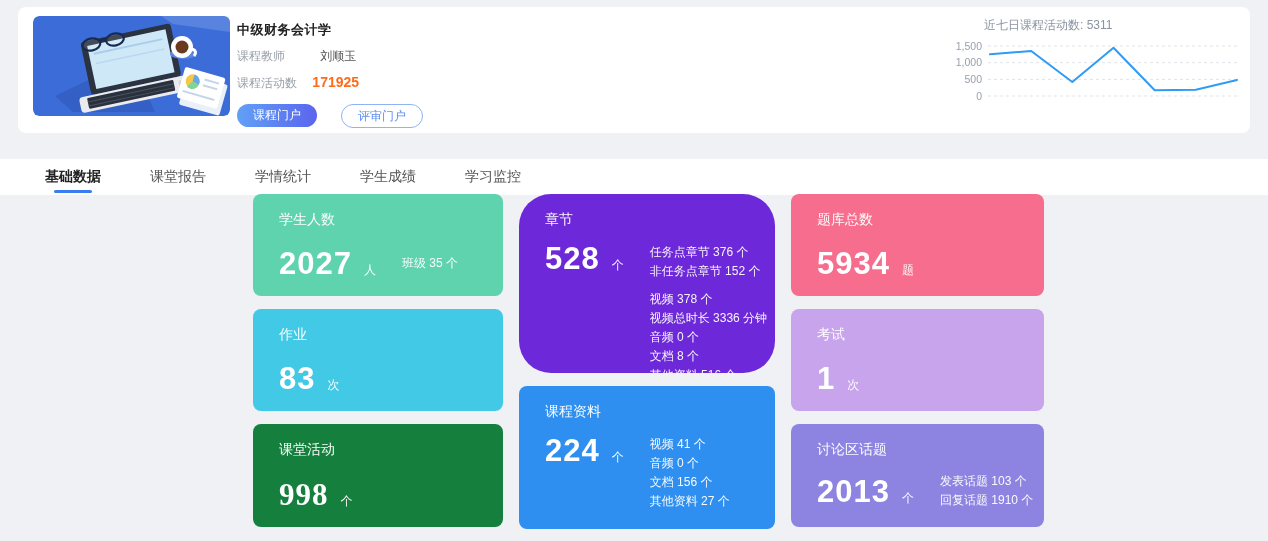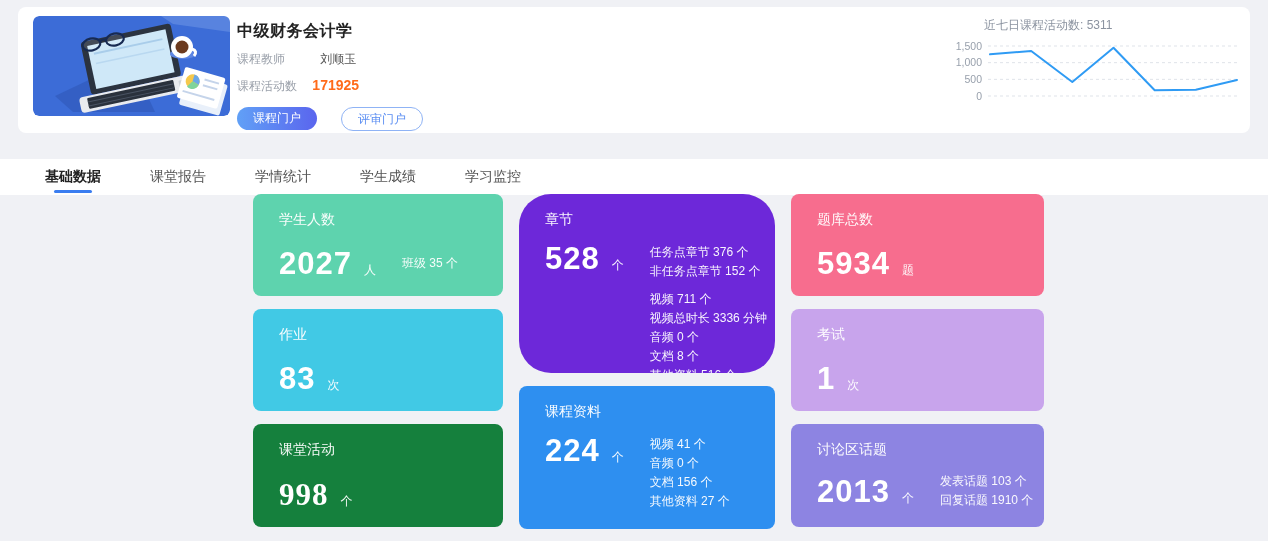--- a/index.html
+++ b/index.html
@@ -13,21 +13,21 @@
   
   .header-card {
     position:absolute; left:18px; top:7px; width:1232px; height:126px;
     background:#ffffff; border-radius:8px;
   }
   .thumb {
     position:absolute; left:15px; top:9px; width:197px; height:100px;
     border-radius:6px; overflow:hidden;
   }
   .header-info { position:absolute; left:219px; top:14px; }
-  .course-title { font-size:16px; font-weight:bold; color:#222; letter-spacing:.5px; }
+  .course-title { font-size:13px; font-weight:bold; color:#222; letter-spacing:.5px; }
   .info-row { margin-top:9px; font-size:12px; color:#9aa0aa; }
   .info-row .val { color:#555; margin-left:32px; }
   .info-row .val-orange { color:#ff6b1a; font-weight:bold; font-size:14px; margin-left:12px; }
   .btn-row { margin-top:12px; display:flex; gap:24px; }
   .btn {
     min-width:80px; height:23px; border-radius:12px; font-size:12px;
     display:flex; align-items:center; justify-content:center; cursor:pointer;
     padding:11px 16px;
   }
   .btn-primary {
@@ -217,21 +217,21 @@
         <div class="card-title">章节</div>
         <div class="card-body">
           <div class="num-wrap">
             <span class="card-num">528</span>
             <span class="card-unit">个</span>
           </div>
           <div class="card-details">
             <div class="d-line">任务点章节 376 个</div>
             <div class="d-line">非任务点章节 152 个</div>
             <div class="d-sep"></div>
-            <div class="d-line">视频 711 个</div>
+            <div class="d-line">视频 378 个</div>
             <div class="d-line">视频总时长 3336 分钟</div>
             <div class="d-line">音频 0 个</div>
             <div class="d-line">文档 8 个</div>
             <div class="d-line">其他资料 516 个</div>
           </div>
         </div>
       </div>
       <div class="card tall" style="background: rgb(46, 143, 240);">
         <div class="card-title">课程资料</div>
         <div class="card-body">

